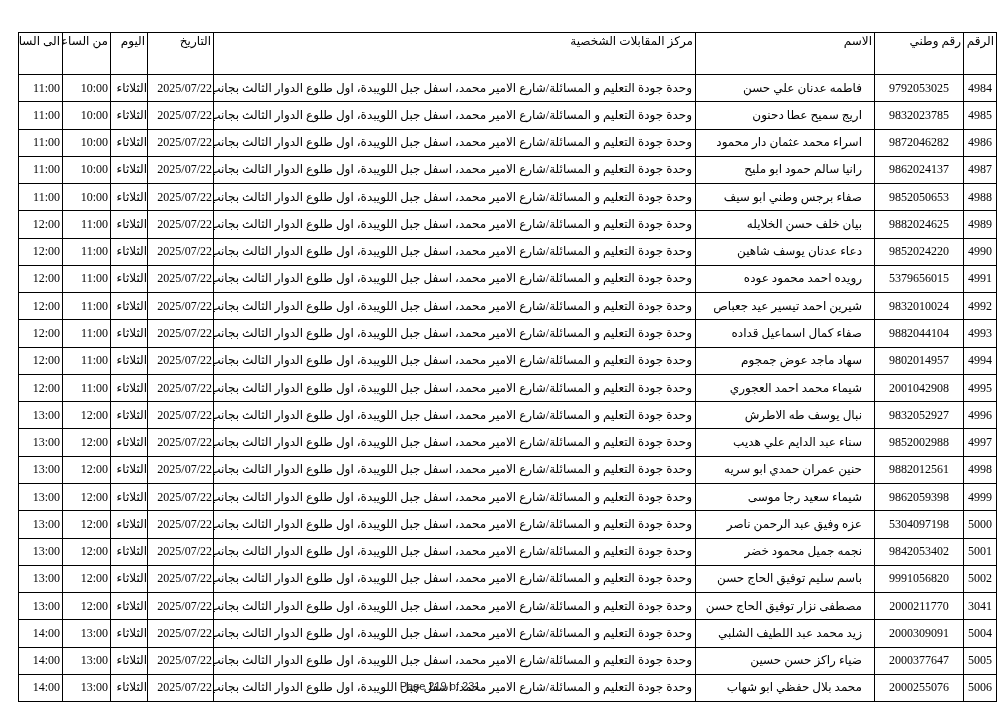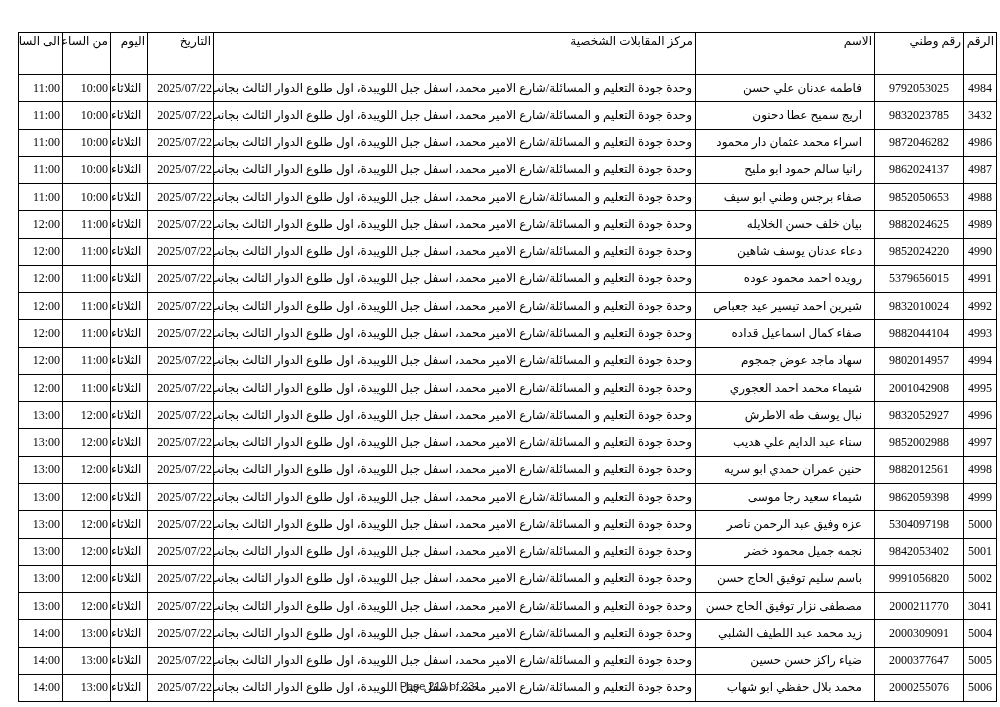--- a/index.html
+++ b/index.html
@@ -38,21 +38,21 @@
     height:26.27px;
     vertical-align:middle;
     font-size:12px;
   }
   
   .c-num   {text-align:center; font-size:14px;}
   .c-nid   {text-align:center; font-size:14px;font-family:Liberation Serif, serif;}
   .c-name  { padding-right:12px !important; font-size:11.5px;}
   .c-center{text-align:right;  padding-right:3px  !important; font-size:10px;}
   .c-date  {text-align:right;  padding-right:1px  !important; font-size:13px;}
-  .c-day   {text-align:left; font-size:11px;margin-left:16px;}
+  .c-day   {text-align:right; font-size:11px;margin-left:16px;}
   .c-from  { padding-right:2px  !important; font-size:13px;}
   .c-to    {text-align:right;  padding-right:2px  !important; font-size:13px;}
   .footer{
     position:absolute;
     left:0;top:680px;
     width:880px;
     text-align:center;
     font-family:"Liberation Sans","DejaVu Sans",sans-serif;
     font-size:11px;
     color:#1a1a1a;
@@ -91,21 +91,21 @@
     <td class="c-num">4984</td>
     <td class="c-nid">9792053025</td>
     <td class="c-name">فاطمه عدنان علي حسن</td>
     <td class="c-center">وحدة جودة التعليم و المسائلة/شارع الامير محمد، اسفل جبل اللويبدة، اول طلوع الدوار الثالث بجانب مدارس سمير الرفاعي</td>
     <td class="c-date">2025/07/22</td>
     <td class="c-day">الثلاثاء</td>
     <td class="c-from">10:00</td>
     <td class="c-to">11:00</td>
   </tr>
         <tr class="data-row">
-    <td class="c-num">3432</td>
+    <td class="c-num">4985</td>
     <td class="c-nid">9832023785</td>
     <td class="c-name">اريج سميح عطا دحنون</td>
     <td class="c-center">وحدة جودة التعليم و المسائلة/شارع الامير محمد، اسفل جبل اللويبدة، اول طلوع الدوار الثالث بجانب مدارس سمير الرفاعي</td>
     <td class="c-date">2025/07/22</td>
     <td class="c-day">الثلاثاء</td>
     <td class="c-from">10:00</td>
     <td class="c-to">11:00</td>
   </tr>
         <tr class="data-row">
     <td class="c-num">4986</td>

